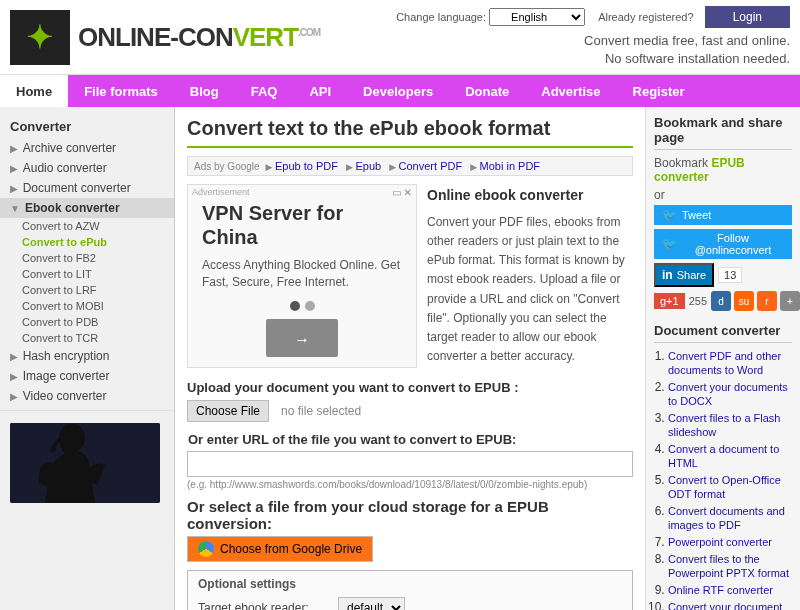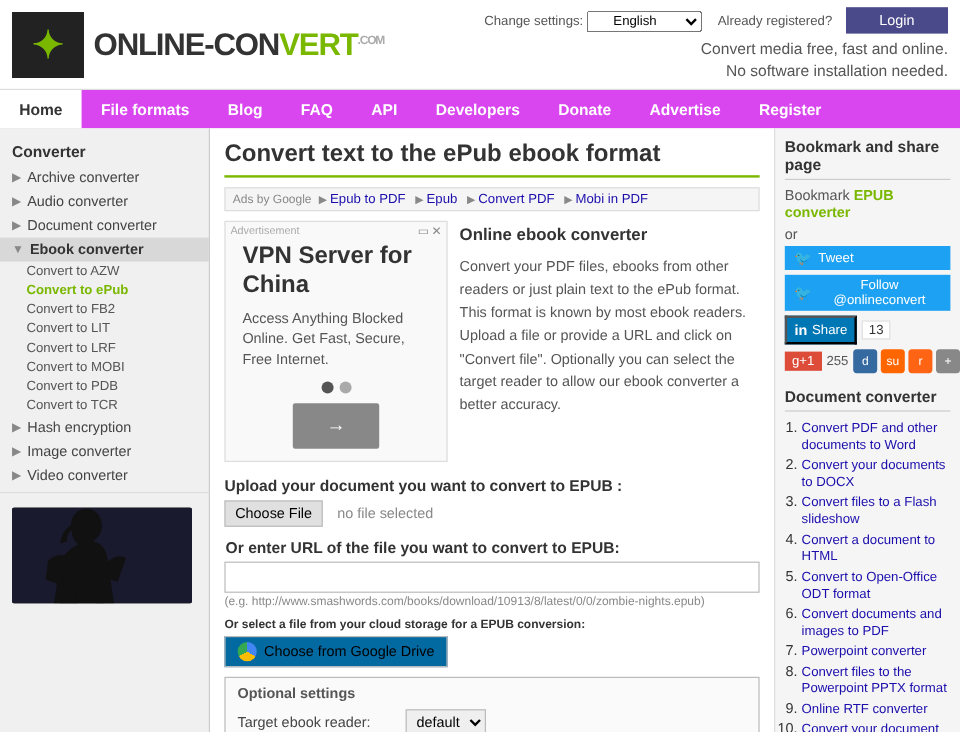--- a/index.html
+++ b/index.html
@@ -44,21 +44,21 @@
     #content h1 { font-size: 20px; color: #333; margin-bottom: 8px; border-bottom: 2px solid #7ab800; padding-bottom: 6px; }
 
     
     #ad-bar { display: flex; align-items: center; font-size: 11px; color: #555; margin-bottom: 8px; background: #f5f5f5; border: 1px solid #ddd; padding: 3px 6px; }
     #ad-bar span { margin-right: 4px; color: #888; font-size: 10px; }
     #ad-bar a { color: #1a0dab; text-decoration: none; margin-right: 8px; font-size: 11px; }
     #ad-bar a:before { content: "▶ "; color: #888; font-size: 9px; }
 
     
     #middle-row { display: flex; gap: 10px; margin-bottom: 12px; }
-    #ad-box { width: 186px; flex-shrink: 0; background: #f9f9f9; border: 1px solid #ddd; position: relative; min-height: 180px; }
+    #ad-box { width: 230px; flex-shrink: 0; background: #f9f9f9; border: 1px solid #ddd; position: relative; min-height: 180px; }
     #ad-label { font-size: 9px; color: #aaa; position: absolute; top: 2px; left: 4px; }
     #ad-controls { position: absolute; top: 2px; right: 4px; display: flex; gap: 2px; }
     #ad-controls span { font-size: 10px; cursor: pointer; color: #888; }
     #ad-content { padding: 16px 14px 10px 14px; }
     #ad-content h2 { font-size: 20px; font-weight: bold; color: #333; line-height: 1.2; margin-bottom: 8px; }
     #ad-content p { font-size: 12px; color: #555; line-height: 1.4; margin-bottom: 10px; }
     #ad-dots { display: flex; justify-content: center; gap: 5px; margin-bottom: 8px; }
     #ad-dots span { width: 10px; height: 10px; border-radius: 50%; background: #aaa; display: inline-block; }
     #ad-dots span.active { background: #555; }
     #ad-btn { display: flex; justify-content: center; }
@@ -69,22 +69,22 @@
 
     
     .upload-section { margin-bottom: 10px; }
     .upload-label { font-size: 13px; font-weight: bold; color: #333; margin-bottom: 5px; }
     .file-input-row { display: flex; align-items: center; gap: 12px; }
     .choose-file-btn { background: #e0e0e0; border: 1px solid #bbb; padding: 3px 8px; font-size: 12px; cursor: pointer; }
     .no-file-text { font-size: 12px; color: #888; }
     .url-label { font-size: 13px; font-weight: bold; color: #333; margin: 8px 0 4px 1px; }
     .url-input { width: 100%; border: 1px solid #bbb; padding: 5px 6px; font-size: 12px; }
     .url-hint { font-size: 10px; color: #888; margin-top: 2px; }
-    .cloud-label { font-size: 10px; font-weight: bold; color: #333; margin: 8px 0 4px 0; }
-    .gdrive-btn { display: flex; align-items: center; gap: 6px; background: #0369a1; border: 1px solid #bbb; padding: 4px 10px; font-size: 12px; cursor: pointer; width: fit-content; }
+    .cloud-label { font-size: 15px; font-weight: bold; color: #333; margin: 8px 0 4px 0; }
+    .gdrive-btn { display: flex; align-items: center; gap: 6px; background: #f97316; border: 1px solid #bbb; padding: 4px 10px; font-size: 12px; cursor: pointer; width: fit-content; }
     .gdrive-icon { width: 16px; height: 16px; background: conic-gradient(#4285f4 0 120deg, #fbbc05 120deg 240deg, #34a853 240deg 360deg); border-radius: 50%; }
 
     
     .settings-box { border: 1px solid #bbb; padding: 6px 10px; margin-top: 8px; background: #fafafa; }
     .settings-title { font-size: 12px; font-weight: bold; color: #555; margin-bottom: 6px; }
     .settings-row { display: flex; align-items: center; gap: 10px; margin-bottom: 4px; }
     .settings-row label { font-size: 12px; color: #444; width: 130px; }
     .settings-row select { font-size: 12px; padding: 2px 4px; border: 1px solid #bbb; }
 
     
@@ -121,21 +121,21 @@
   <div id="logo-area">
     <div id="logo-box">
       <span style="color:#7ab800;font-size:32px;">✦</span>
     </div>
     <div id="logo-text">
       <span style="color:#333;font-size:26px;font-weight:bold;letter-spacing:-1px;">ONLINE-CON<span class="green" style="color:#7ab800;">VERT</span><span class="dot-com" style="font-size:10px;color:#aaa;vertical-align:super;">.COM</span></span>
     </div>
   </div>
   <div id="header-right">
     <div id="lang-area">
-      <span>Change settings:</span>
+      <span>Change language:</span>
       <select>
         <option>English</option>
         <option>German</option>
         <option>French</option>
       </select>
       <span style="margin-left:10px;">Already registered?</span>
       <button id="login-btn" style="background:#4a4a8a;color:#fff;border:none;padding:4px 28px;font-size:12px;cursor:pointer;margin-left:8px;">Login</button>
     </div>
     <div id="tagline">
       <div>Convert media free, fast and online.</div>

